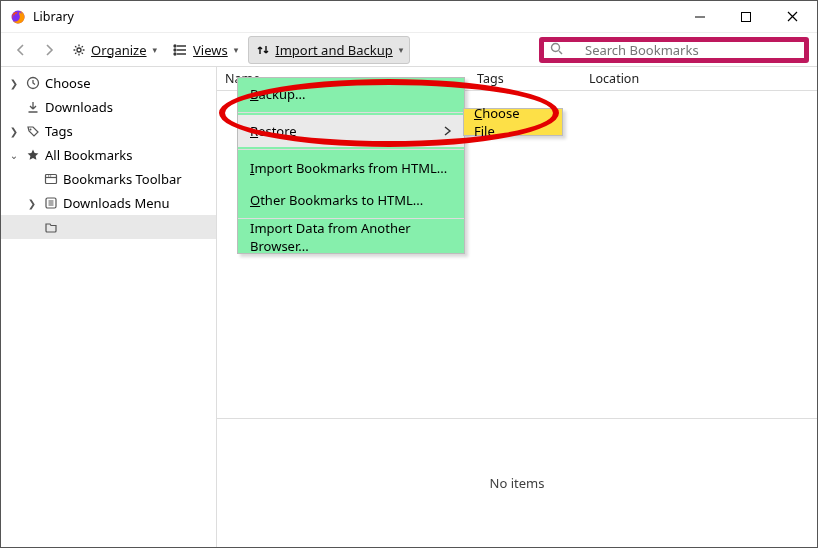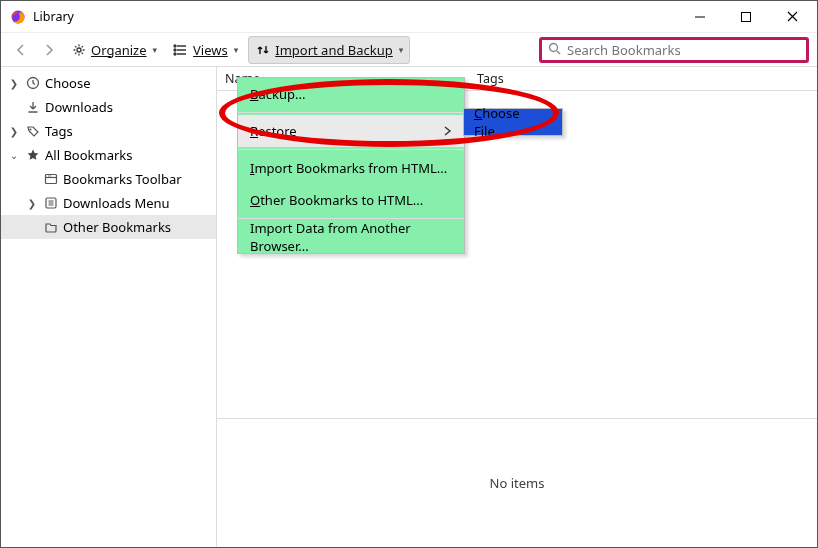--- a/index.html
+++ b/index.html
@@ -32,22 +32,22 @@
     gap:4px;
   }
   .nav-btn { width:24px; height:24px; display:flex; align-items:center; justify-content:center; color:#888; border-radius:3px;}
   .tb-group { height:28px; display:flex; align-items:center; padding:0 6px; border-radius:3px; gap:4px; font-size:13px; color:#111;}
   .tb-group.active { background:#e5e5e5; border:1px solid #c9c9c9; }
   .tb-group .ul { text-decoration: underline; margin-top: 44px; }
   .tb-group .dd { font-size:9px; color:#555; margin-left:2px;}
   .spacer { flex:1; }
   .searchbox {
     height:26px; width:270px;
-    border:3px solid #be185d; border-radius:3px;
-    display:flex; align-items:center; padding:0 6px; gap:4px;
+    border:5px solid #be185d; border-radius:3px;
+    display:flex; align-items:center; padding:0 6px; gap:20px;
     color:#777; font-size:13px;
   }
   .searchbox input { border:none; outline:none; flex:1; font-size:13px; background:transparent;}
   
   .body { flex:1; display:flex; min-height:0;}
   .sidebar {
     width:216px; border-right:1px solid #ddd;
     padding-top:4px; font-size:13px;
     overflow:hidden;
     display:flex; flex-direction:column;
@@ -89,21 +89,21 @@
   .menu .mi {
     height:32px; display:flex; align-items:center;
     padding:0 12px; justify-content:space-between;
   }
   .menu .mi.hover { background:#eaeaea; }
   .menu .sep { height:1px; background:#ddd; margin:2px 0;}
   .submenu {
     position:absolute;
     left:462px; top:107px;
     width:100px; height:28px;
-    background:#1d4ed8;
+    background:#fde047;
     border:1px solid #bcbcbc;
     box-shadow:3px 3px 3px rgba(0,0,0,.15);
     display:flex; align-items:center; padding:0 10px;
     font-size:13px;
     z-index:5;
   }
 
   
   .ellipse {
     position:absolute;
@@ -270,28 +270,28 @@
             </svg>
         </span>
         <span>Downloads Menu</span>
       </div>
       <div class="tree-row indent2 sel">
         <span class="icon-slot">
           <svg width="14" height="14">
               <path d="M2 4h4l1 1.5h5v5.5a1 1 0 0 1-1 1H3a1 1 0 0 1-1-1z" fill="none" stroke="#555" stroke-width="1.2"></path>
             </svg>
         </span>
-        <span>Other Bookmarks</span>
       </div>
     </div>
 
     <div class="content">
       <div class="col-headers">
         <div class="col name">Name</div>
         <div class="col tags">Tags</div>
+        <div class="col loc">Location</div>
       </div>
       <div class="upper-area"></div>
       <div class="noitems">No items</div>
     </div>
   </div>
 
   <div class="menu">
     <div class="mi">
       <span class="ul-first">Backup...</span>
     </div>

